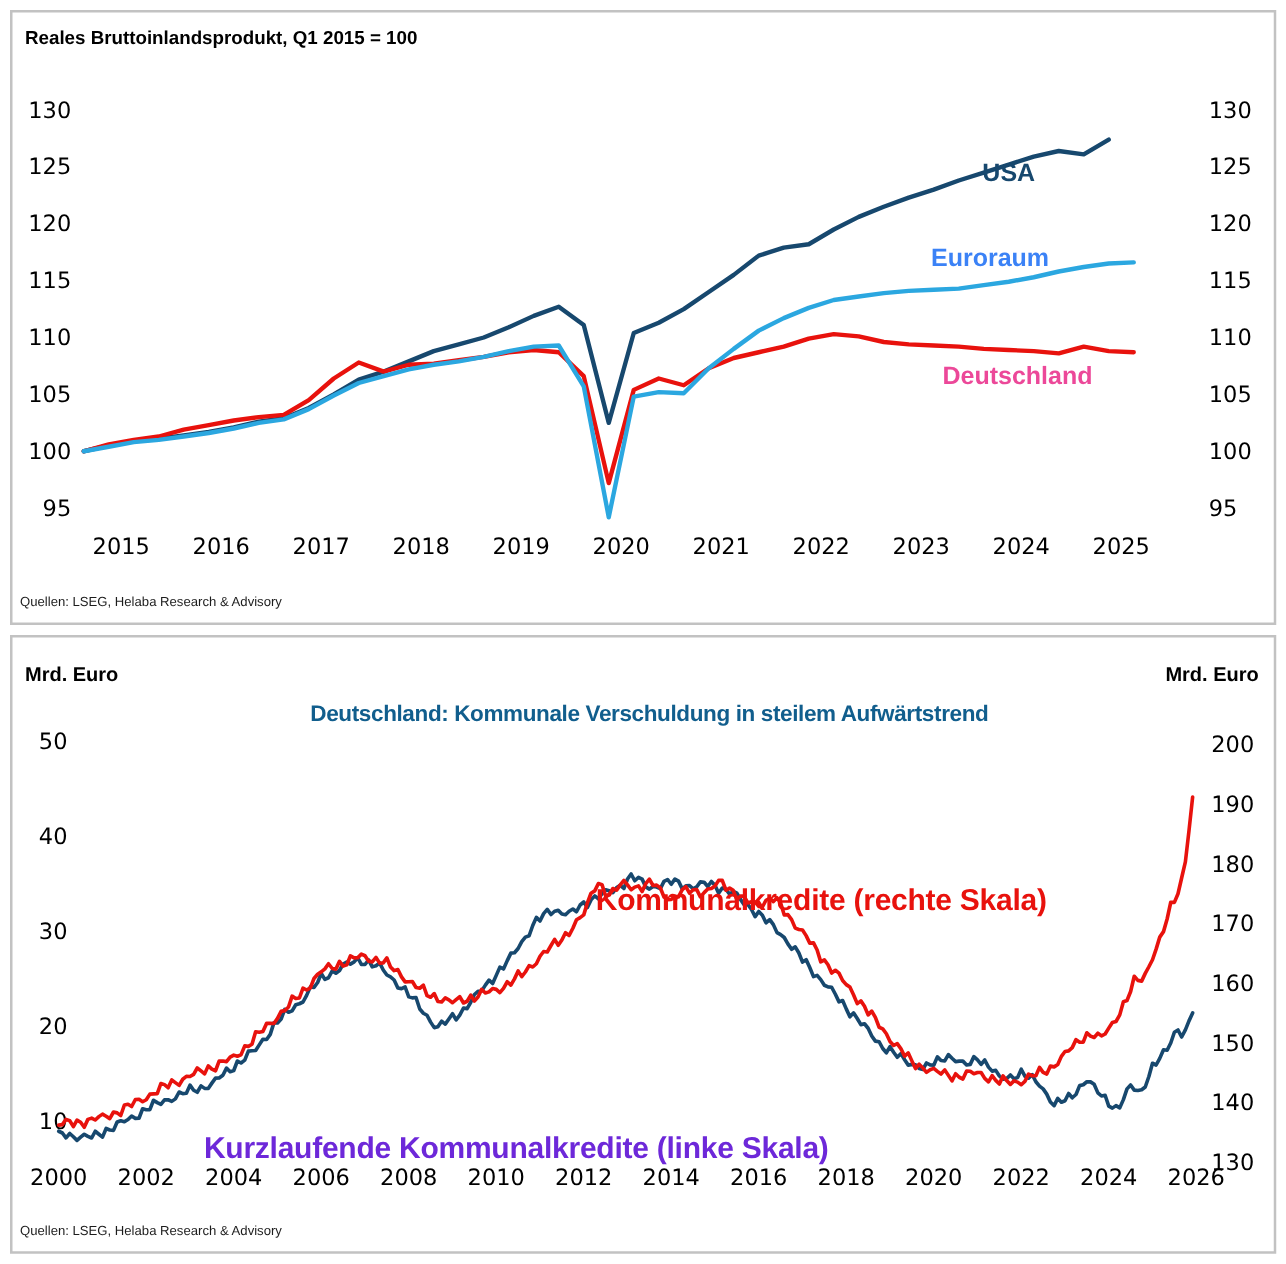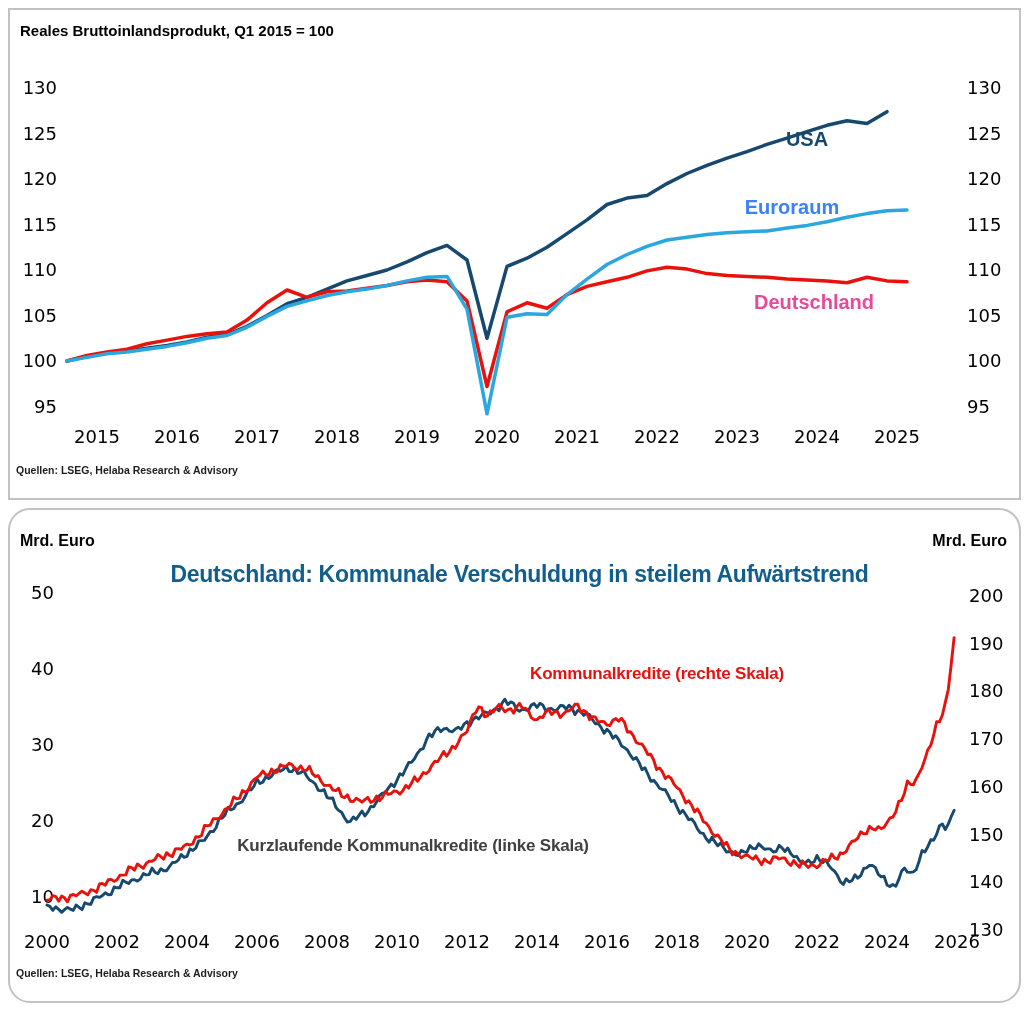--- a/index.html
+++ b/index.html
@@ -9,49 +9,49 @@
     font-family:"Liberation Sans",sans-serif;
     overflow:hidden;
   }
   .panel{
     position:absolute;
     background:#ffffff;
     border:2px solid #c2c2c2;
     box-sizing:border-box;
   }
   #panel1{left:8px;top:8px;width:1013px;height:492px;}
-  #panel2{left:8px;top:508px;width:1013px;height:495px;border-radius:22px;}
+  #panel2{left:8px;top:508px;width:1013px;height:495px;}
   .panel svg{position:absolute;left:0;top:0;}
   .panel-title{
     position:absolute;left:10px;top:12px;
     font-size:15px;font-weight:bold;color:#000000;
     white-space:nowrap;
   }
   .source{
-    position:absolute;left:6px;bottom:22px;
-    font-size:10.5px;font-weight:bold;color:#1c1c1c;
+    position:absolute;left:6px;bottom:10px;
+    font-size:10.5px;font-weight:normal;color:#1c1c1c;
     white-space:nowrap;
   }
   .series-label{
     position:absolute;transform:translate(-50%,-50%);
     font-weight:bold;white-space:nowrap;
   }
   .series-label.top{font-size:20px;}
-  .series-label.bot{font-size:17px;letter-spacing:-0.2px;}
+  .series-label.bot{font-size:24px;letter-spacing:-0.2px;margin-top:47px;}
   .axis-unit{
     position:absolute;top:22px;
     font-size:16px;font-weight:bold;color:#000000;
     white-space:nowrap;
   }
   #unit-left{left:10px;}
   #unit-right{right:12px;}
   .big-title{
     position:absolute;left:0;right:0;top:51px;
     text-align:center;
-    font-size:23px;font-weight:bold;letter-spacing:-0.3px;
+    font-size:18px;font-weight:bold;letter-spacing:-0.3px;
     white-space:nowrap;
     margin-left:10px;
   }
   text.tick{
     font-family:"DejaVu Sans",sans-serif;
     font-size:18px;fill:#000000;
   }
   polyline.series{fill:none;stroke-linejoin:round;stroke-linecap:round;}
 </style>
 </head>
@@ -125,16 +125,16 @@
       <text x="527" y="438" text-anchor="middle" class="tick">2014</text>
       <text x="597" y="438" text-anchor="middle" class="tick">2016</text>
       <text x="667" y="438" text-anchor="middle" class="tick">2018</text>
       <text x="737" y="438" text-anchor="middle" class="tick">2020</text>
       <text x="807" y="438" text-anchor="middle" class="tick">2022</text>
       <text x="877" y="438" text-anchor="middle" class="tick">2024</text>
       <text x="947" y="438" text-anchor="middle" class="tick">2026</text>
       <polyline points="37.0,395.0 39.9,396.4 42.8,400.3 45.8,396.8 48.7,399.4 51.6,402.3 54.5,399.7 57.4,397.4 60.3,399.1 63.3,400.4 66.2,395.0 69.1,397.4 72.0,399.7 74.9,392.8 77.8,394.0 80.8,394.3 83.7,387.6 86.6,386.6 89.5,387.4 92.4,385.6 95.3,382.8 98.3,384.7 101.2,384.6 104.1,377.0 107.0,377.8 109.9,377.7 112.8,370.2 115.8,372.1 118.7,373.5 121.6,369.9 124.5,369.8 127.4,371.1 130.3,369.1 133.3,363.6 136.2,364.9 139.1,364.6 142.0,358.1 144.9,362.2 147.8,363.8 150.8,358.7 153.7,360.7 156.6,360.8 159.5,356.5 162.4,352.5 165.3,352.4 168.3,350.2 171.2,344.5 174.1,347.4 177.0,346.4 179.9,338.8 182.8,340.4 185.8,338.1 188.7,330.9 191.6,330.6 194.5,330.4 197.4,325.9 200.3,321.4 203.3,321.6 206.2,317.5 209.1,308.3 212.0,308.4 214.9,305.2 217.8,297.5 220.8,299.8 223.7,298.7 226.6,293.8 229.5,293.0 232.4,291.6 235.3,286.3 238.3,279.5 241.2,279.9 244.1,276.0 247.0,268.8 249.9,273.5 252.8,272.2 255.8,266.7 258.7,268.6 261.6,266.4 264.5,261.2 267.4,259.6 270.3,261.3 273.3,259.5 276.2,256.2 279.1,261.5 282.0,261.6 284.9,257.9 287.8,263.5 290.8,262.6 293.7,260.3 296.6,266.0 299.5,270.0 302.4,271.5 305.3,274.0 308.3,280.4 311.2,280.9 314.1,279.6 317.0,287.5 319.9,288.3 322.8,288.0 325.8,297.2 328.7,300.6 331.6,302.2 334.5,307.7 337.4,312.1 340.3,311.4 343.3,307.0 346.2,309.3 349.1,305.2 352.0,301.0 354.9,305.9 357.8,302.1 360.8,296.4 363.7,296.9 366.6,291.8 369.5,285.6 372.4,283.1 375.3,282.8 378.3,278.1 381.2,274.1 384.1,276.8 387.0,270.3 389.9,263.7 392.8,265.2 395.8,258.5 398.7,252.5 401.6,252.2 404.5,248.8 407.4,243.3 410.3,239.7 413.3,238.6 416.2,230.4 419.1,223.9 422.0,226.8 424.9,220.9 427.8,217.5 430.8,221.6 433.7,219.0 436.6,218.3 439.5,221.2 442.4,221.8 445.3,219.0 448.3,217.2 451.2,219.4 454.1,214.0 457.0,211.6 459.9,216.0 462.8,209.9 465.8,206.7 468.7,209.0 471.6,205.0 474.5,201.8 477.4,202.6 480.3,204.1 483.3,200.1 486.2,198.3 489.1,200.8 492.0,193.2 494.9,189.2 497.8,194.6 500.8,191.9 503.7,193.3 506.6,199.5 509.5,201.3 512.4,199.2 515.3,199.6 518.3,200.9 521.2,195.1 524.1,193.6 527.0,197.4 529.9,193.3 532.8,194.9 535.8,201.1 538.7,198.6 541.6,198.5 544.5,201.0 547.4,199.4 550.3,195.5 553.3,195.8 556.2,199.2 559.1,195.2 562.0,198.2 564.9,204.6 567.8,200.4 570.8,201.5 573.7,205.4 576.6,203.2 579.5,204.6 582.4,209.5 585.3,213.8 588.3,213.5 591.2,217.6 594.1,223.3 597.0,219.2 599.9,222.2 602.8,228.2 605.8,225.7 608.7,229.7 611.6,236.1 614.5,237.7 617.4,240.0 620.3,245.1 623.3,249.4 626.2,247.5 629.1,252.4 632.0,259.7 634.9,257.7 637.8,264.0 640.8,271.3 643.7,270.3 646.6,273.7 649.5,278.2 652.4,279.5 655.3,279.8 658.3,285.4 661.2,291.5 664.1,290.4 667.0,297.1 669.9,303.4 672.8,300.3 675.8,304.8 678.7,309.7 681.6,309.0 684.5,312.6 687.4,318.8 690.3,322.9 693.3,323.4 696.2,328.8 699.1,332.2 702.0,327.3 704.9,331.8 707.8,335.8 710.8,332.9 713.7,337.8 716.6,342.1 719.5,341.5 722.4,341.8 725.3,344.8 728.3,345.5 731.2,340.4 734.1,341.9 737.0,342.2 739.9,335.5 742.8,338.4 745.8,338.7 748.7,333.7 751.6,336.6 754.5,339.3 757.4,338.9 760.3,338.9 763.3,342.0 766.2,341.5 769.1,335.3 772.0,337.9 774.9,341.5 777.8,338.0 780.8,343.7 783.7,346.9 786.6,346.3 789.5,350.8 792.4,353.4 795.3,352.9 798.3,350.0 801.2,353.0 804.1,352.0 807.0,345.4 809.9,350.9 812.8,352.6 815.8,349.7 818.7,355.4 821.6,358.9 824.5,361.1 827.4,365.3 830.3,371.6 833.3,374.5 836.2,368.7 839.1,371.8 842.0,370.6 844.9,364.8 847.8,368.2 850.8,365.6 853.7,358.5 856.6,357.8 859.5,355.4 862.4,355.5 865.3,357.4 868.3,364.3 871.2,366.8 874.1,366.2 877.0,374.9 879.9,376.5 882.8,374.5 885.8,376.3 888.7,369.7 891.6,361.1 894.5,358.0 897.4,362.1 900.3,362.4 903.3,361.8 906.2,359.6 909.1,351.2 912.0,340.6 914.9,342.0 917.8,336.7 920.8,329.8 923.7,330.2 926.6,324.4 929.5,315.8 932.4,314.0 935.3,319.6 938.3,313.9 941.2,306.7 944.1,300.4" class="series" stroke="#17486E" stroke-width="2.9"></polyline>
       <polyline points="37.0,390.1 39.9,389.7 42.8,385.5 45.8,386.6 48.7,391.3 51.6,386.1 54.5,387.8 57.4,391.8 60.3,385.5 63.3,384.5 66.2,386.0 69.1,383.3 72.0,381.3 74.9,383.0 77.8,384.9 80.8,379.6 83.7,380.3 86.6,382.4 89.5,374.0 92.4,373.4 95.3,375.2 98.3,369.6 101.2,369.4 104.1,371.4 107.0,369.8 109.9,365.3 112.8,365.1 115.8,364.9 118.7,356.8 121.6,357.7 124.5,360.2 127.4,354.0 130.3,356.1 133.3,358.3 136.2,353.4 139.1,351.1 142.0,351.2 144.9,349.5 147.8,344.4 150.8,346.7 153.7,349.1 156.6,342.7 159.5,345.3 162.4,346.6 165.3,338.9 168.3,338.8 171.2,339.3 174.1,335.7 177.0,334.1 179.9,335.0 182.8,333.9 185.8,326.7 188.7,327.1 191.6,325.4 194.5,315.4 197.4,315.8 200.3,315.2 203.3,308.7 206.2,308.7 209.1,308.8 212.0,304.7 214.9,299.1 217.8,298.5 220.8,295.6 223.7,286.9 226.6,288.8 229.5,288.4 232.4,280.5 235.3,282.0 238.3,280.3 241.2,272.8 244.1,269.4 247.0,267.5 249.9,265.1 252.8,261.0 255.8,264.8 258.7,265.3 261.6,259.1 264.5,262.9 267.4,261.9 270.3,254.7 273.3,256.3 276.2,256.2 279.1,253.3 282.0,254.6 284.9,259.0 287.8,259.5 290.8,255.9 293.7,260.5 296.6,260.3 299.5,256.3 302.4,263.6 305.3,266.5 308.3,265.6 311.2,271.5 314.1,275.5 317.0,275.4 319.9,275.2 322.8,280.0 325.8,280.6 328.7,278.2 331.6,286.5 334.5,287.8 337.4,284.9 340.3,291.2 343.3,291.6 346.2,288.3 349.1,289.9 352.0,292.2 354.9,289.7 357.8,287.4 360.8,292.4 363.7,291.0 366.6,286.1 369.5,290.8 372.4,287.6 375.3,281.5 378.3,284.4 381.2,283.5 384.1,280.8 387.0,281.5 389.9,284.1 392.8,280.7 395.8,275.4 398.7,278.1 401.6,273.1 404.5,266.8 407.4,271.3 410.3,267.6 413.3,262.5 416.2,263.6 419.1,261.0 422.0,255.0 424.9,251.2 427.8,251.6 430.8,246.4 433.7,241.5 436.6,246.2 439.5,242.0 442.4,236.2 445.3,238.4 448.3,232.6 451.2,225.8 454.1,224.1 457.0,221.9 459.9,212.3 462.8,204.6 465.8,202.7 468.7,196.8 471.6,197.7 474.5,206.8 477.4,206.0 480.3,200.8 483.3,202.1 486.2,197.9 489.1,194.4 492.0,197.9 494.9,201.8 497.8,199.7 500.8,198.7 503.7,203.2 506.6,196.9 509.5,193.3 512.4,198.4 515.3,198.1 518.3,200.4 521.2,207.6 524.1,209.7 527.0,209.6 529.9,207.0 532.8,207.5 535.8,201.7 538.7,199.3 541.6,204.6 544.5,201.8 547.4,201.7 550.3,207.5 553.3,204.1 556.2,201.2 559.1,200.8 562.0,198.8 564.9,194.3 567.8,194.3 570.8,202.2 573.7,200.5 576.6,202.3 579.5,209.8 582.4,206.8 585.3,206.9 588.3,212.4 591.2,211.4 594.1,211.7 597.0,215.1 599.9,215.6 602.8,210.2 605.8,208.6 608.7,211.3 611.6,208.2 614.5,212.4 617.4,222.0 620.3,221.7 623.3,225.7 626.2,232.5 629.1,233.6 632.0,234.0 634.9,238.5 637.8,244.5 640.8,244.3 643.7,250.0 646.6,259.5 649.5,257.9 652.4,261.8 655.3,268.4 658.3,266.2 661.2,268.5 664.1,274.4 667.0,277.7 669.9,279.6 672.8,285.8 675.8,292.9 678.7,290.7 681.6,295.0 684.5,301.9 687.4,298.9 690.3,303.9 693.3,311.8 696.2,313.1 699.1,317.0 702.0,323.2 704.9,326.4 707.8,324.9 710.8,329.1 713.7,335.0 716.6,332.3 719.5,338.7 722.4,344.8 725.3,341.4 728.3,344.4 731.2,347.9 734.1,345.8 737.0,344.7 739.9,347.1 742.8,349.2 745.8,345.9 748.7,350.3 751.6,354.7 754.5,349.0 757.4,351.8 760.3,353.2 763.3,346.8 766.2,347.0 769.1,349.0 772.0,348.0 774.9,348.0 777.8,352.7 780.8,355.5 783.7,350.5 786.6,354.3 789.5,357.2 792.4,350.8 795.3,354.4 798.3,357.5 801.2,354.7 804.1,355.7 807.0,357.8 809.9,355.1 812.8,349.3 815.8,350.6 818.7,350.6 821.6,343.9 824.5,347.9 827.4,349.2 830.3,342.8 833.3,343.5 836.2,341.6 839.1,335.1 842.0,331.2 844.9,330.7 847.8,328.1 850.8,321.7 853.7,323.8 856.6,323.7 859.5,316.2 862.4,318.9 865.3,320.0 868.3,316.6 871.2,318.7 874.1,317.2 877.0,312.5 879.9,308.0 882.8,307.2 885.8,301.9 888.7,291.4 891.6,290.4 894.5,283.2 897.4,271.0 900.3,274.3 903.3,274.9 906.2,268.7 909.1,263.4 912.0,257.8 914.9,249.3 917.8,239.7 920.8,235.3 923.7,225.2 926.6,211.8 929.5,211.9 932.4,205.0 935.3,192.4 938.3,179.5 941.2,154.5 944.1,127.7" class="series" stroke="#E8120D" stroke-width="2.9"></polyline>
     </svg>
-  <div class="series-label bot" id="lbl-kurz" style="left: 403px; top: 336px; color: #404040;">Kurzlaufende Kommunalkredite (linke Skala)</div>
+  <div class="series-label bot" id="lbl-kurz" style="left: 403px; top: 362px; color: #6d28d9;">Kurzlaufende Kommunalkredite (linke Skala)</div>
   <div class="series-label bot" id="lbl-komm" style="left: 647px; top: 164px; color: rgb(232, 18, 13);">Kommunalkredite (rechte Skala)</div>
   <div class="source">Quellen: LSEG, Helaba Research &amp; Advisory</div>
 </div>
 
 </body></html>

